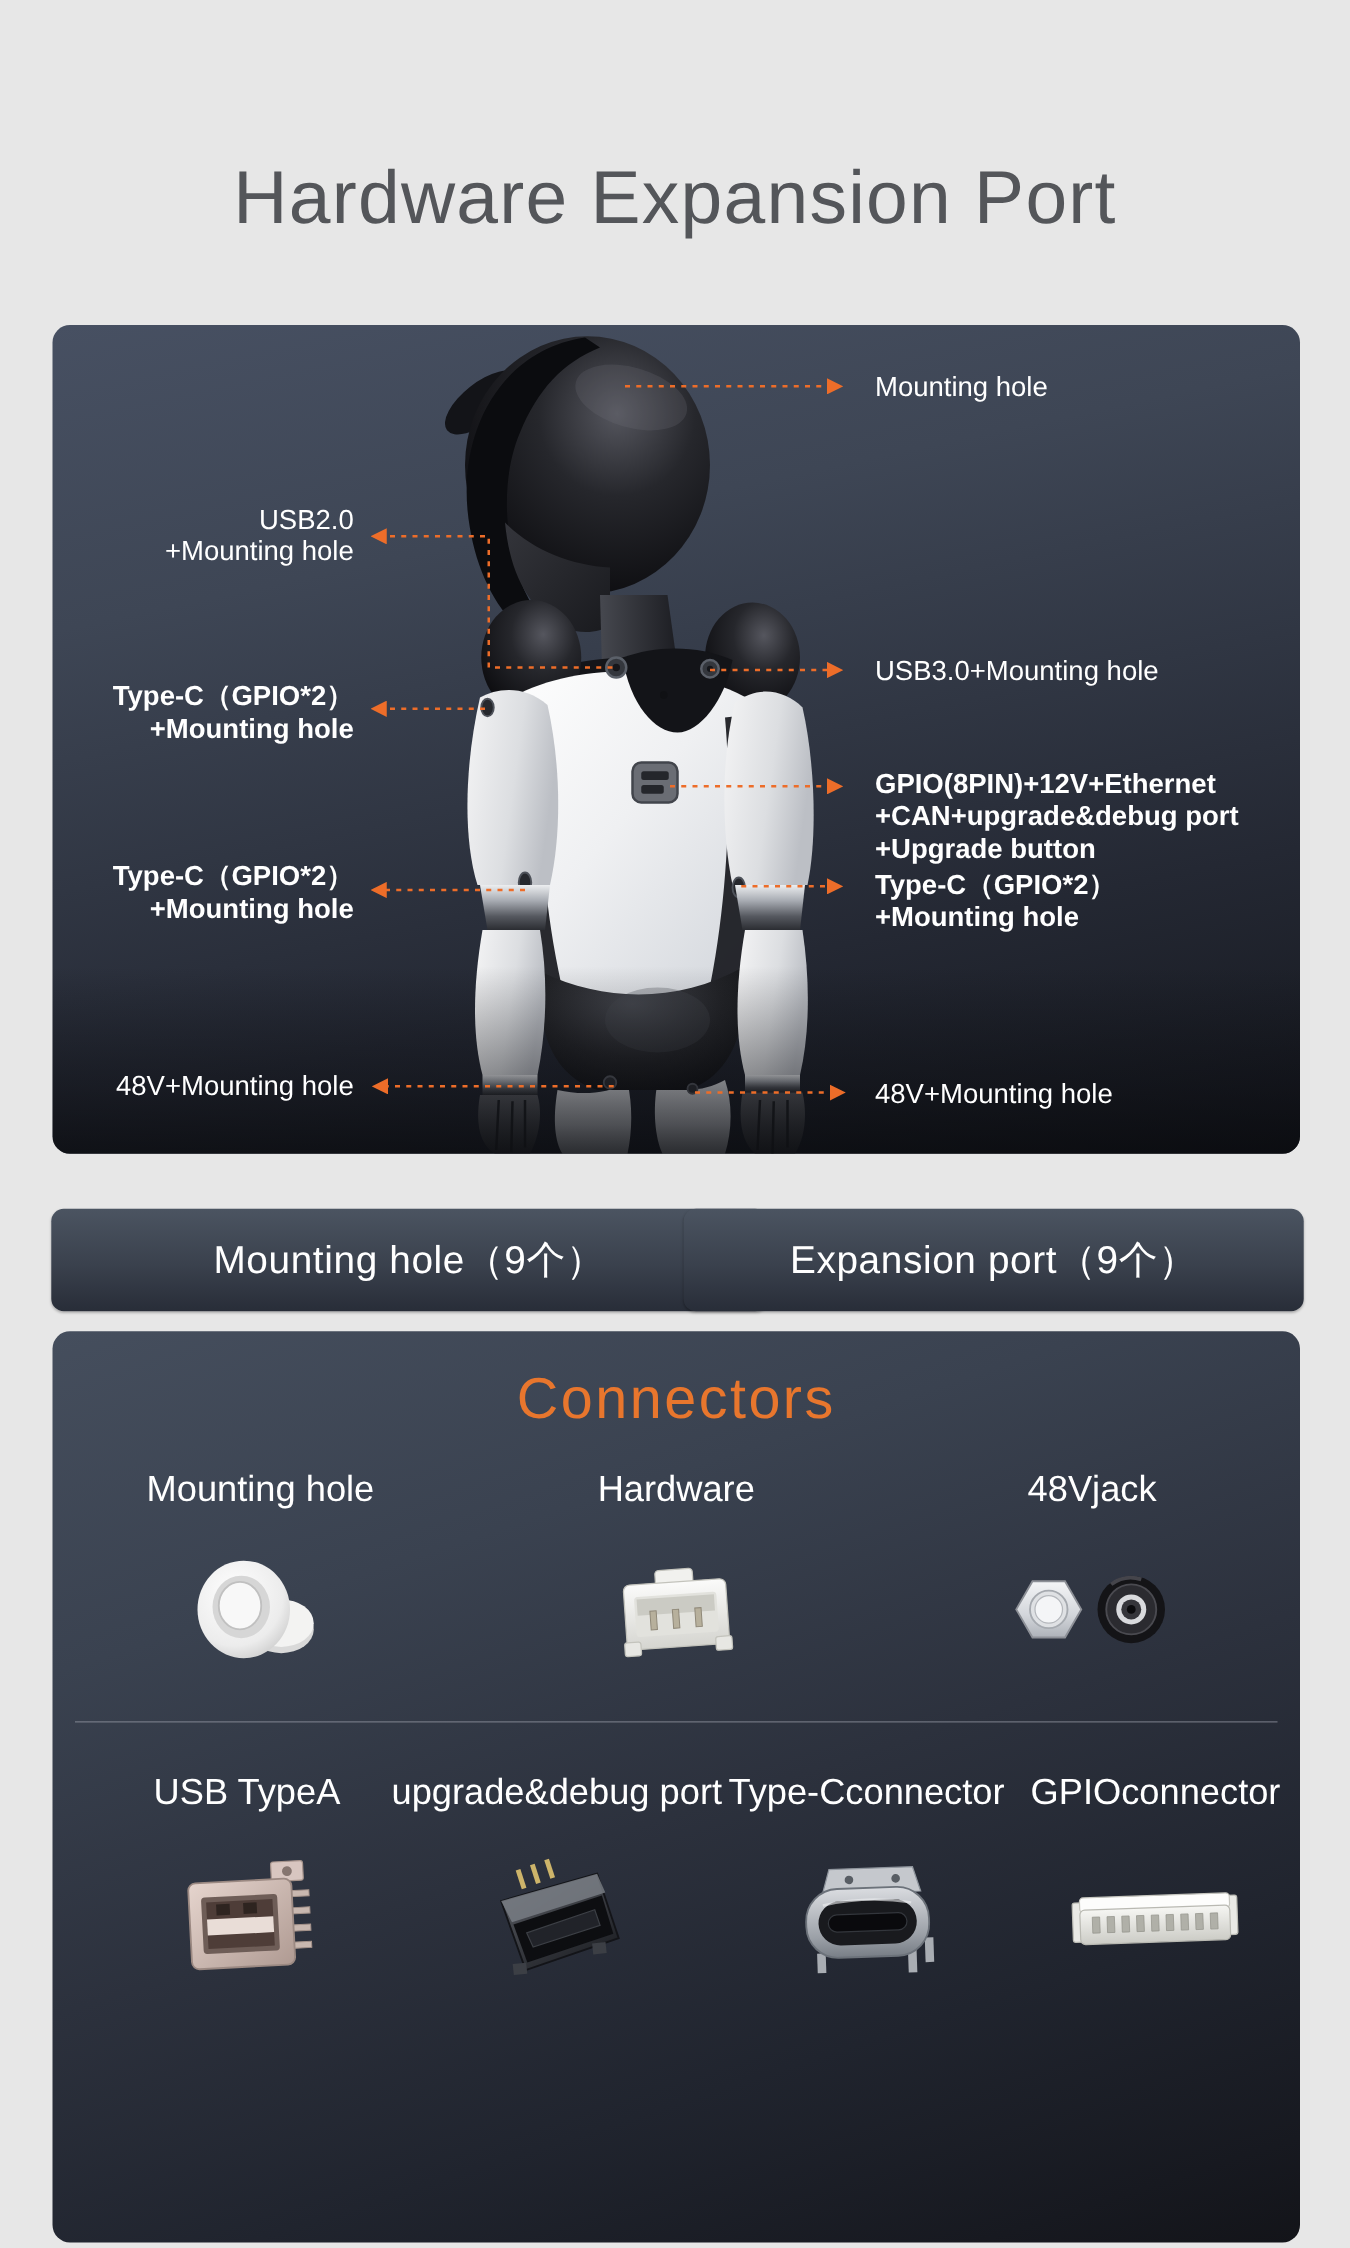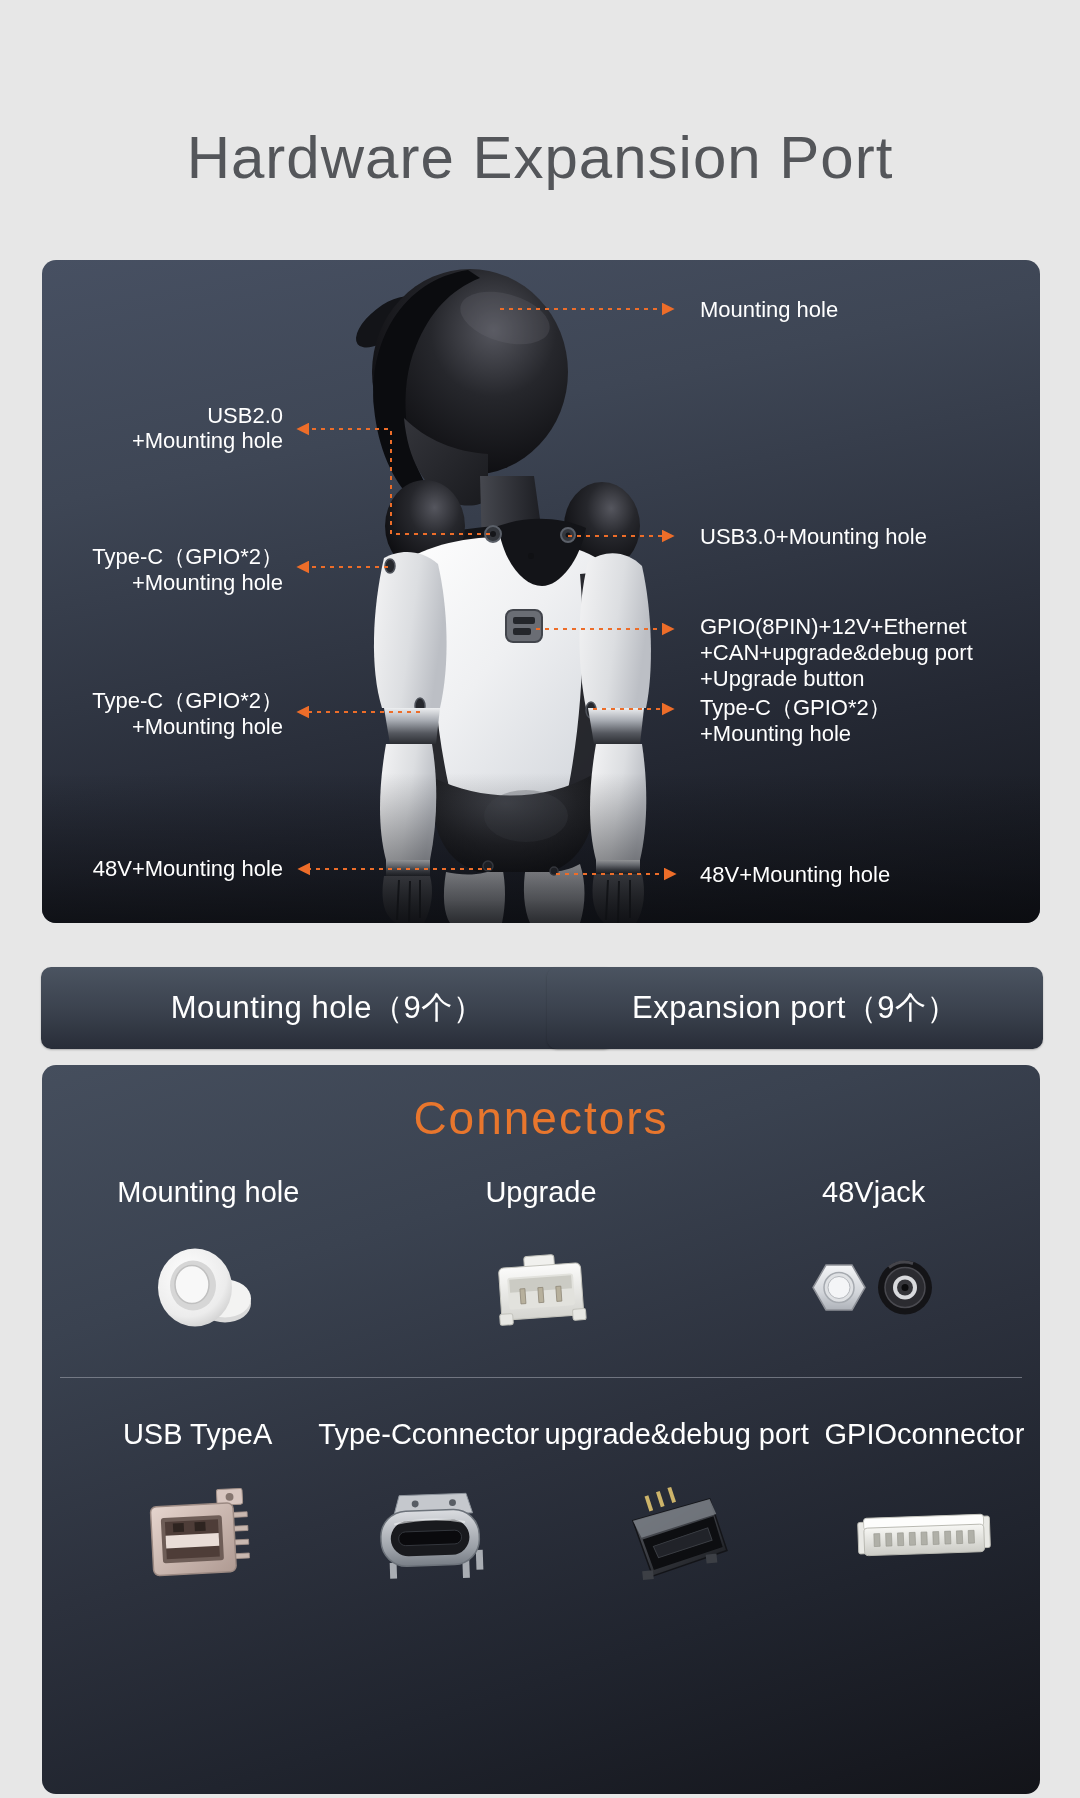--- a/index.html
+++ b/index.html
@@ -25,21 +25,21 @@
     background:linear-gradient(180deg, rgba(10,11,15,0) 0%, rgba(10,11,15,0.45) 65%, rgba(8,9,12,0.7) 100%);
   }
   .leaders { position:absolute; left:0; top:0; width:998px; height:663px; }
   .callout {
     position:absolute; color:#ffffff; font-size:22px; line-height:25px;
     white-space:nowrap;
   }
   .callout.right { text-align:left; }
   .callout.left  { text-align:right; }
   .callout span { display:block; }
-  .callout.big2 { line-height:26px; }
+  .callout.big2 { line-height:26px;font-weight:bold; }
   
   .banner {
     position:absolute; top:955px; height:82px; border-radius:10px;
     display:flex; align-items:center; justify-content:center;
     color:#ffffff; font-size:31px; letter-spacing:0.5px;
     background:linear-gradient(180deg,#4b5461 0%,#3a414d 55%,#282d38 100%);
     box-shadow:0 1px 2px rgba(0,0,0,0.25);
   }
   .banner-a { left:41px;  width:573px; }
   .banner-b { left:547px; width:496px;text-align:right; }
@@ -282,21 +282,21 @@
           <ellipse cx="82" cy="64" rx="26" ry="19" fill="#d9d9d9"></ellipse>
           <ellipse cx="82" cy="59" rx="26" ry="19" fill="#f3f3f2"></ellipse>
           <ellipse cx="52" cy="48" rx="37" ry="39" fill="url(#grm)"></ellipse>
           <ellipse cx="50" cy="46" rx="23" ry="25" fill="#d6d6d6"></ellipse>
           <ellipse cx="49" cy="45" rx="17" ry="19" fill="#f8f8f8"></ellipse>
           <ellipse cx="49" cy="45" rx="17" ry="19" fill="none" stroke="#c0c0c0" stroke-width="1.5"></ellipse>
         </svg>
       </div>
 
       <div class="conn-cell">
-        <div class="conn-label">Upgrade</div>
+        <div class="conn-label">Hardware</div>
         <svg class="conn-icon" width="130" height="105" viewBox="0 0 130 100">
           <defs>
             <linearGradient id="wht" x1="0" y1="0" x2="0" y2="1">
               <stop offset="0" stop-color="#fbfbfa"></stop>
                 <stop offset="1" stop-color="#d5d5d0"></stop>
             </linearGradient>
           </defs>
           <g transform="rotate(-4 65 50)">
             <rect x="50" y="16" width="30" height="16" rx="3" fill="#f1f1ee" stroke="#c3c3bc"></rect>
             <rect x="24" y="26" width="82" height="52" rx="5" fill="url(#wht)" stroke="#c3c3bc"></rect>
@@ -359,63 +359,63 @@
             <rect x="38" y="42" width="62" height="46" rx="3" fill="#6e5d57"></rect>
             <rect x="42" y="46" width="54" height="38" fill="#4e3d38"></rect>
             <rect x="42" y="60" width="54" height="13" fill="#e9ddd7"></rect>
             <rect x="50" y="48" width="11" height="9" fill="#2e2420"></rect>
             <rect x="72" y="48" width="11" height="9" fill="#2e2420"></rect>
           </g>
         </svg>
       </div>
 
       <div class="conn-cell">
+        <div class="conn-label">upgrade&amp;debug port</div>
+        <svg class="conn-icon" width="150" height="118" viewBox="0 0 150 120">
+          <defs>
+            <linearGradient id="mUsb" x1="0" y1="0" x2="0.6" y2="1">
+              <stop offset="0" stop-color="#5b5e65"></stop>
+                <stop offset="1" stop-color="#212328"></stop>
+            </linearGradient>
+          </defs>
+          <g transform="rotate(-6 75 62)">
+            <rect x="48" y="18" width="4" height="16" fill="#cdb46a" transform="rotate(-12 50 26)"></rect>
+            <rect x="60" y="15" width="4" height="16" fill="#cdb46a" transform="rotate(-12 62 23)"></rect>
+            <rect x="72" y="12" width="4" height="16" fill="#cdb46a" transform="rotate(-12 74 20)"></rect>
+            <path d="M32 42 L112 28 L124 82 L46 100 Z" fill="url(#mUsb)" stroke="#131418" stroke-width="1.5"></path>
+            <path d="M32 42 L112 28 L117 44 L39 60 Z" fill="#787c84" opacity="0.85"></path>
+            <path d="M40 62 L114 46 L120 78 L48 94 Z" fill="#0d0e11"></path>
+            <path d="M50 70 L107 57 L110 70 L54 82 Z" fill="#212329" stroke="#3c3f45"></path>
+            <rect x="36" y="94" width="11" height="9" fill="#3c3f45"></rect>
+            <rect x="102" y="84" width="11" height="9" fill="#3c3f45"></rect>
+          </g>
+        </svg>
+      </div>
+
+      <div class="conn-cell">
         <div class="conn-label">Type-Cconnector</div>
         <svg class="conn-icon" width="150" height="118" viewBox="0 0 150 120">
           <defs>
             <linearGradient id="tc" x1="0" y1="0" x2="0" y2="1">
               <stop offset="0" stop-color="#dadce0"></stop>
                 <stop offset="0.7" stop-color="#9ba0a7"></stop>
                 <stop offset="1" stop-color="#787e86"></stop>
             </linearGradient>
           </defs>
           <g transform="rotate(-2 75 60)">
             <path d="M40 40 L46 20 L114 20 L120 40 Z" fill="#c5c8cd" stroke="#8f959d"></path>
             <circle cx="62" cy="29" r="3.5" fill="#585d64"></circle>
             <circle cx="100" cy="29" r="3.5" fill="#585d64"></circle>
             <rect x="108" y="86" width="7" height="20" fill="#a9adb3"></rect>
             <rect x="122" y="78" width="7" height="20" fill="#a9adb3"></rect>
             <rect x="34" y="88" width="7" height="16" fill="#a9adb3"></rect>
             <rect x="26" y="36" width="100" height="56" rx="26" fill="url(#tc)" stroke="#6c727a" stroke-width="1.5"></rect>
             <rect x="36" y="46" width="80" height="36" rx="18" fill="#191a1e"></rect>
             <rect x="44" y="57" width="64" height="14" rx="7" fill="#0a0a0d" stroke="#33363c"></rect>
             <path d="M40 49 Q 76 42 112 49" fill="none" stroke="#eef0f2" stroke-width="2" opacity="0.6"></path>
-          </g>
-        </svg>
-      </div>
-
-      <div class="conn-cell">
-        <div class="conn-label">upgrade&amp;debug port</div>
-        <svg class="conn-icon" width="150" height="118" viewBox="0 0 150 120">
-          <defs>
-            <linearGradient id="mUsb" x1="0" y1="0" x2="0.6" y2="1">
-              <stop offset="0" stop-color="#5b5e65"></stop>
-                <stop offset="1" stop-color="#212328"></stop>
-            </linearGradient>
-          </defs>
-          <g transform="rotate(-6 75 62)">
-            <rect x="48" y="18" width="4" height="16" fill="#cdb46a" transform="rotate(-12 50 26)"></rect>
-            <rect x="60" y="15" width="4" height="16" fill="#cdb46a" transform="rotate(-12 62 23)"></rect>
-            <rect x="72" y="12" width="4" height="16" fill="#cdb46a" transform="rotate(-12 74 20)"></rect>
-            <path d="M32 42 L112 28 L124 82 L46 100 Z" fill="url(#mUsb)" stroke="#131418" stroke-width="1.5"></path>
-            <path d="M32 42 L112 28 L117 44 L39 60 Z" fill="#787c84" opacity="0.85"></path>
-            <path d="M40 62 L114 46 L120 78 L48 94 Z" fill="#0d0e11"></path>
-            <path d="M50 70 L107 57 L110 70 L54 82 Z" fill="#212329" stroke="#3c3f45"></path>
-            <rect x="36" y="94" width="11" height="9" fill="#3c3f45"></rect>
-            <rect x="102" y="84" width="11" height="9" fill="#3c3f45"></rect>
           </g>
         </svg>
       </div>
 
       <div class="conn-cell">
         <div class="conn-label">GPIOconnector</div>
         <svg class="conn-icon" width="150" height="118" viewBox="0 0 150 120">
           <defs>
             <linearGradient id="gpw" x1="0" y1="0" x2="0" y2="1">
               <stop offset="0" stop-color="#f6f6f3"></stop>

